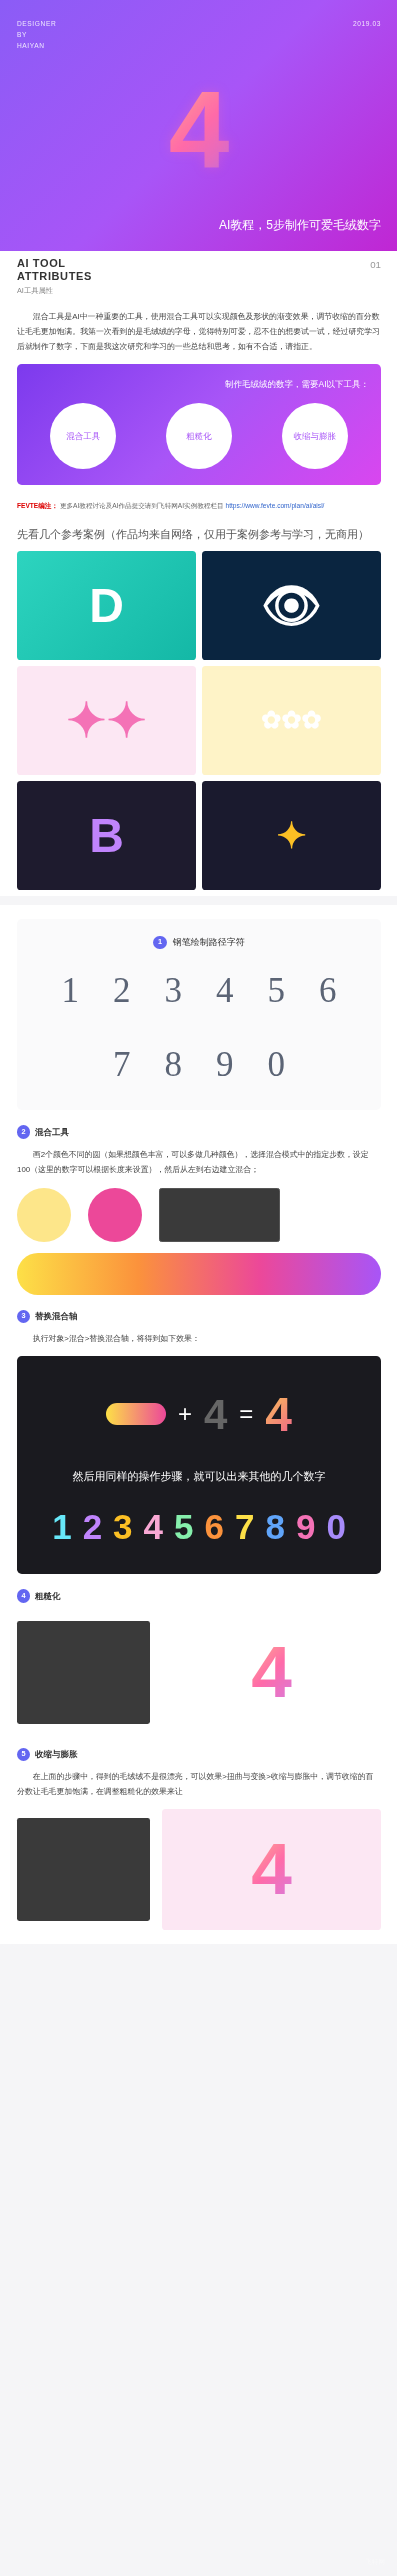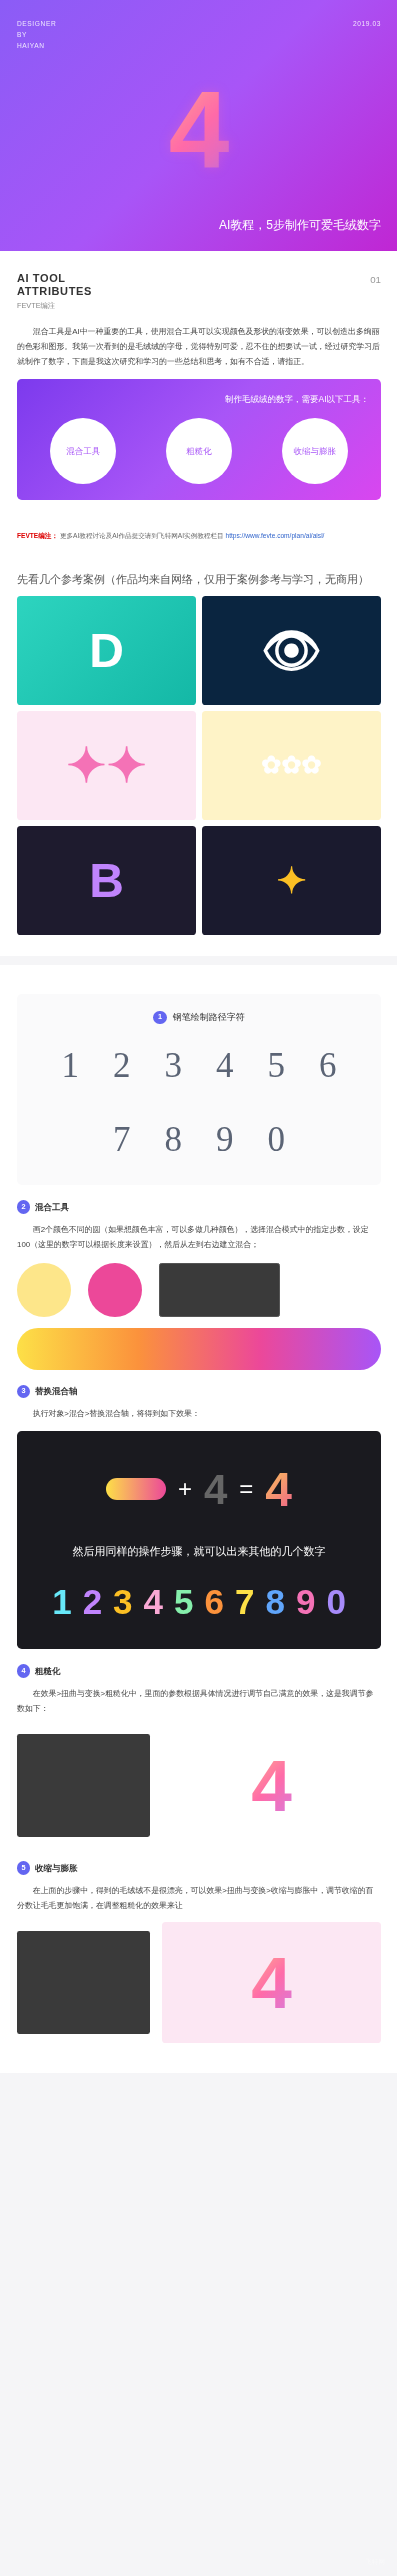--- a/index.html
+++ b/index.html
@@ -2,21 +2,21 @@
 <html style="font-size:9.7px"><head>
 <meta charset="utf-8">
 <style>
 *{margin:0;padding:0;box-sizing:border-box}
 body{font-family:-apple-system,"PingFang SC","Microsoft YaHei",sans-serif;background:#f5f5f7;width:398px;margin:0 auto;color:#333;font-size:7.9px;line-height:1.7}
 .hero{background:linear-gradient(135deg,#8b5cf6 0%,#a855f7 50%,#c026d3 100%);padding:18px 17px 15.7px;position:relative;color:#fff}
 .hero-top{display:flex;justify-content:space-between;font-size:6.6px;opacity:.85;letter-spacing:0.6px}
 .hero-img{height:157px;display:flex;align-items:center;justify-content:center}
 .fuzzy4{font-size:109px;font-weight:700;background:linear-gradient(135deg,#ffd97a,#ff6ba8,#9b6bff);-webkit-background-clip:text;background-clip:text;color:transparent;filter:blur(0.6px);text-shadow:0 0 12px rgba(255,107,168,.3)}
 .hero-title{text-align:right;font-size:12px;font-weight:500;margin-top:6px}
-.section{background:#fff;padding:21px 17px}
+.section{background:#fff;padding:6px 17px}
 .sec-head{display:flex;justify-content:space-between;align-items:flex-start;margin-bottom:2.4px}
 .sec-en{font-size:11px;font-weight:700;letter-spacing:0.6px;line-height:1.2}
 .sec-num{font-size:9.7px;color:#999}
 .sec-cn{font-size:7.3px;color:#888;margin-bottom:11px}
 .para{text-indent:2em;font-size:7.9px;color:#444;margin-bottom:9.7px;line-height:1.9}
 .tool-card{background:linear-gradient(135deg,#7c3aed,#a855f7,#d946ef);border-radius:4.8px;padding:13.3px 12px 15.7px;color:#fff}
 .tool-card-title{text-align:right;font-size:8.5px;margin-bottom:12px}
 .circles{display:flex;justify-content:space-around;gap:7.3px}
 .circle{width:66px;height:66px;border-radius:50%;background:#fff;display:flex;align-items:center;justify-content:center;font-size:8.5px;color:#a855f7;font-weight:500}
 .notice{background:#fff;padding:8.5px 17px;font-size:6.6px;color:#666}
@@ -72,22 +72,22 @@
 </div>
 
 <div class="section">
   <div class="sec-head">
     <div>
       <div class="sec-en">AI TOOL</div>
       <div class="sec-en">ATTRIBUTES</div>
     </div>
     <div class="sec-num">01</div>
   </div>
-  <div class="sec-cn">FEVTE编注</div>
-  <p class="para">混合工具是AI中一种重要的工具，使用混合工具可以实现颜色及形状的渐变效果，可以创造出多绚丽的色彩和图形。我第一次看到的是毛绒绒的字母，觉得特别可爱，忍不住的想要试一试，经过研究学习后就制作了数字，下面是我这次研究和学习的一些总结和思考，如有不合适，请指正。</p>
+  <div class="sec-cn">AI工具属性</div>
+  <p class="para">混合工具是AI中一种重要的工具，使用混合工具可以实现颜色及形状的渐变效果，调节收缩的百分数让毛毛更加饱满。我第一次看到的是毛绒绒的字母，觉得特别可爱，忍不住的想要试一试，经过研究学习后就制作了数字，下面是我这次研究和学习的一些总结和思考，如有不合适，请指正。</p>
   <div class="tool-card">
     <div class="tool-card-title">制作毛绒绒的数字，需要AI以下工具：</div>
     <div class="circles">
       <div class="circle">混合工具</div>
       <div class="circle">粗糙化</div>
       <div class="circle">收缩与膨胀</div>
     </div>
     <div class="watermark">飞特网</div>
   </div>
 </div>
@@ -171,21 +171,20 @@
         <span class="fn" style="color:#60a5fa">8</span>
         <span class="fn" style="color:#f472b6">9</span>
         <span class="fn" style="color:#a78bfa">0</span>
     </div>
   </div>
 
   <div class="sub-title" style="margin-top:14.5px">
       <span class="badge">4</span>
       <span>粗糙化</span>
     </div>
-  <p class="para">在效果&gt;扭曲与变换&gt;粗糙化中，里面的参数根据具体情况进行调节自己满意的效果，这是我调节参数如下：</p>
   <div class="result-row">
     <div class="result-panel"></div>
     <div class="result-4">
         <span class="r4txt">4</span>
       </div>
   </div>
 
   <div class="sub-title" style="margin-top:14.5px">
       <span class="badge">5</span>
       <span>收缩与膨胀</span>

